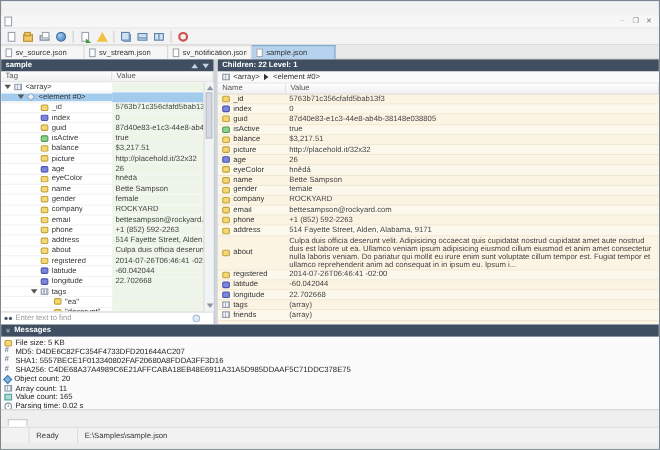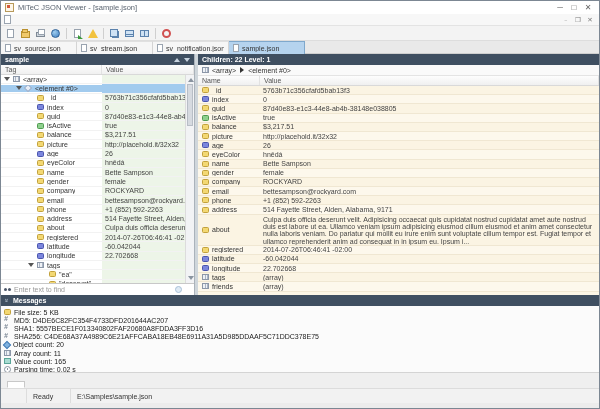--- a/index.html
+++ b/index.html
@@ -129,28 +129,20 @@
   .st-blank { width:26px; }
   .st-ready { width:44px; }
   .st-path { border-right:none; }
   .bottom-fill { position:absolute; left:0; top:402px; right:0; height:6px; background:#ececec; }
 </style>
 </head>
 <body>
 
 <div class="window">
 
-  <div class="titlebar">
-    <span class="app-ic"></span>
-    <span class="title-text">MiTeC JSON Viewer - [sample.json]</span>
-    <span class="tb-spacer"></span>
-    <span class="wc wc-min"></span>
-    <span class="wc wc-max"></span>
-    <span class="wc wc-close"></span>
-  </div>
 
   <div class="menubar">
     <span class="mdi-ic"></span>
     <span style="display:flex;">
         <span class="menu-item"></span>
         <span class="menu-item"></span>
         <span class="menu-item"></span>
         <span class="menu-item"></span>
         <span class="menu-item"></span>
       </span>

